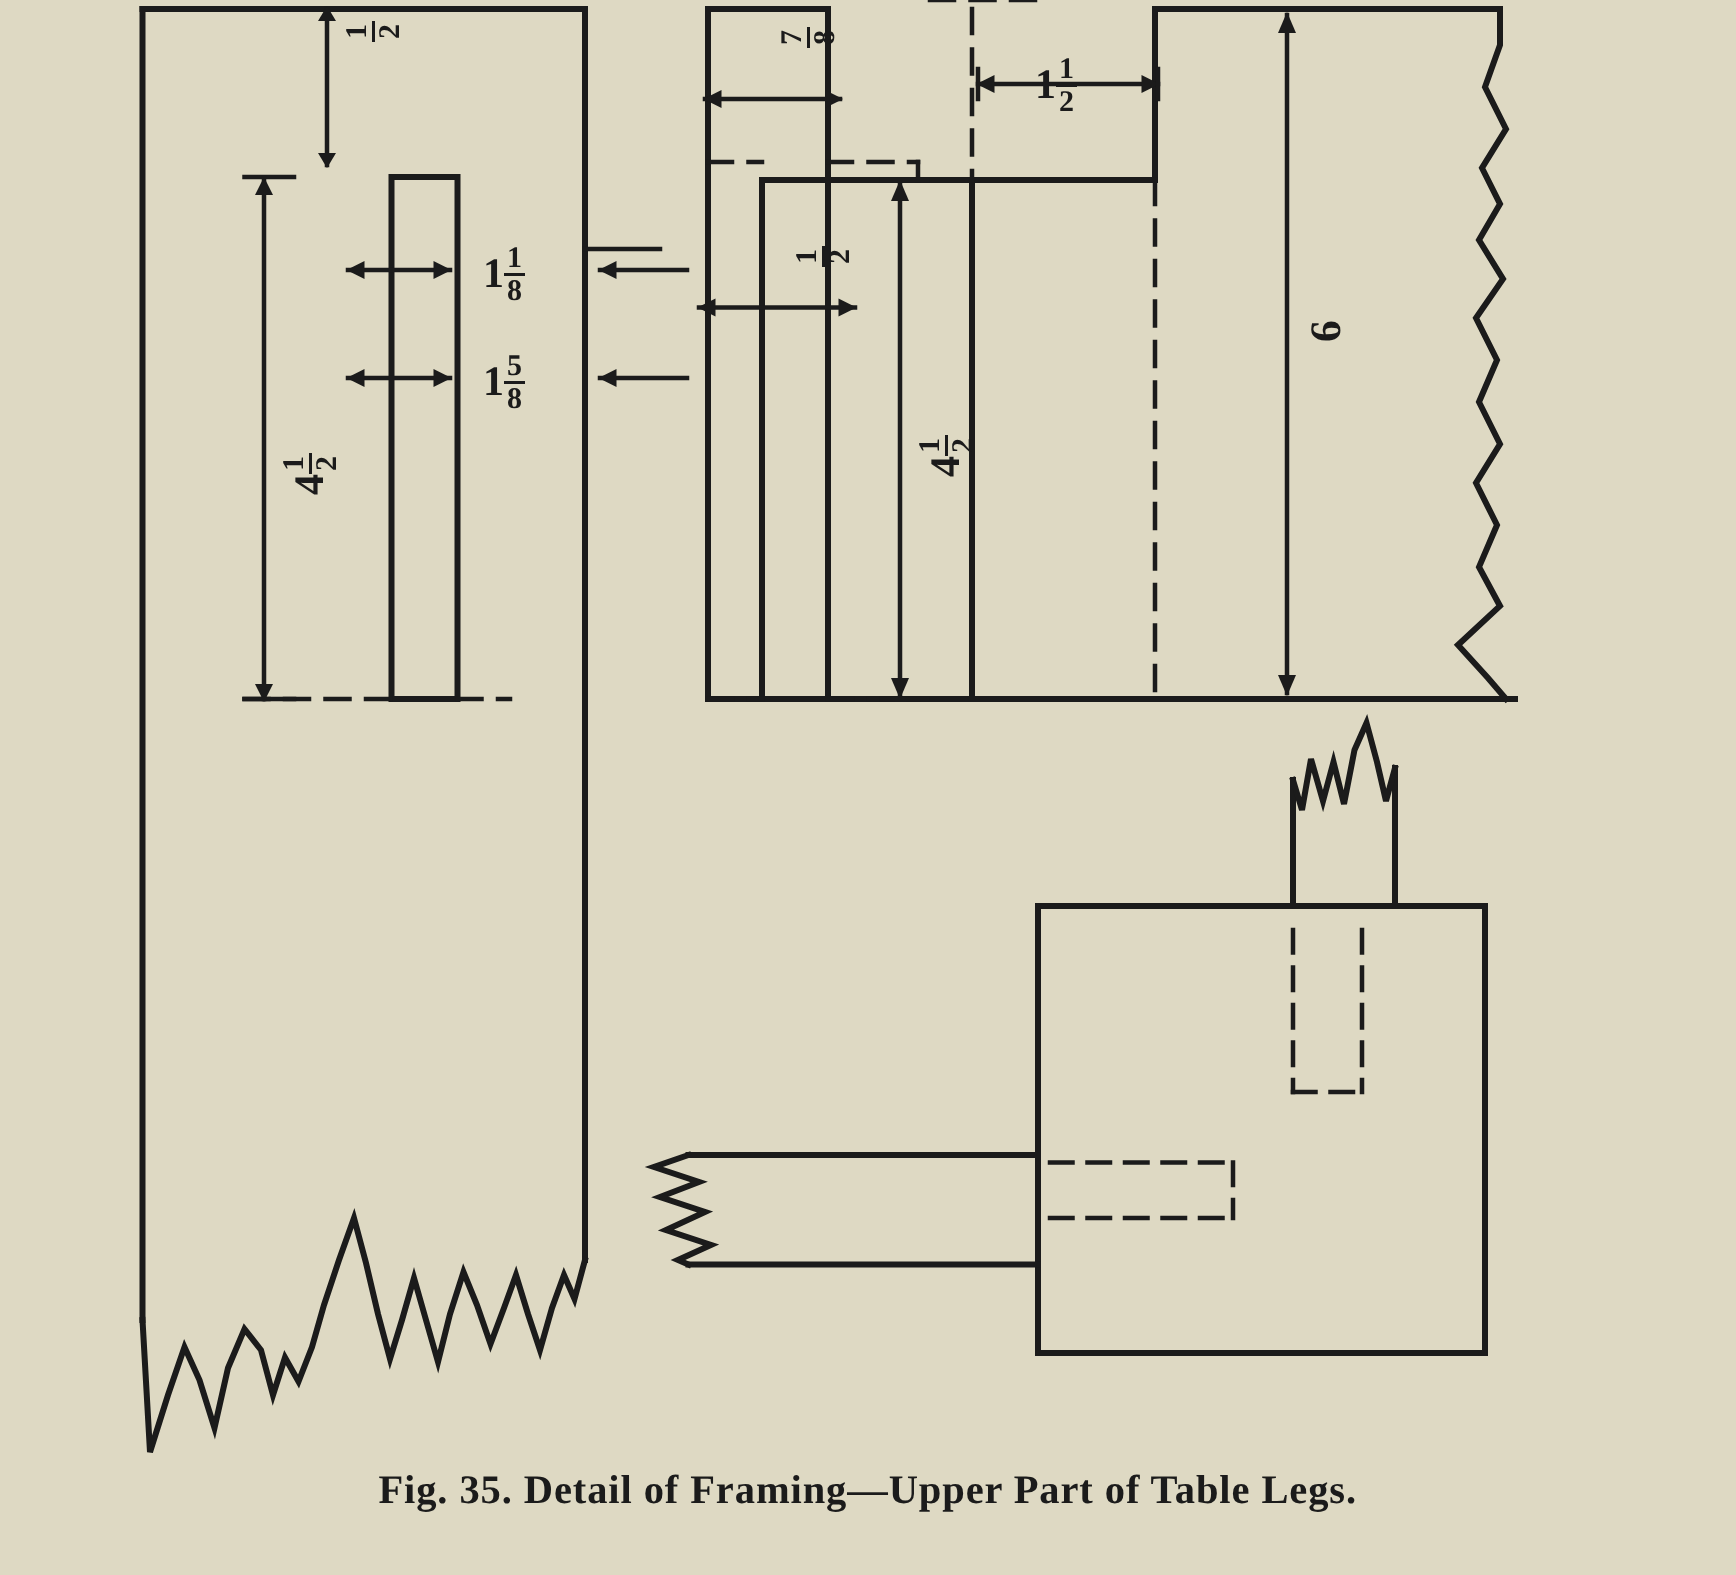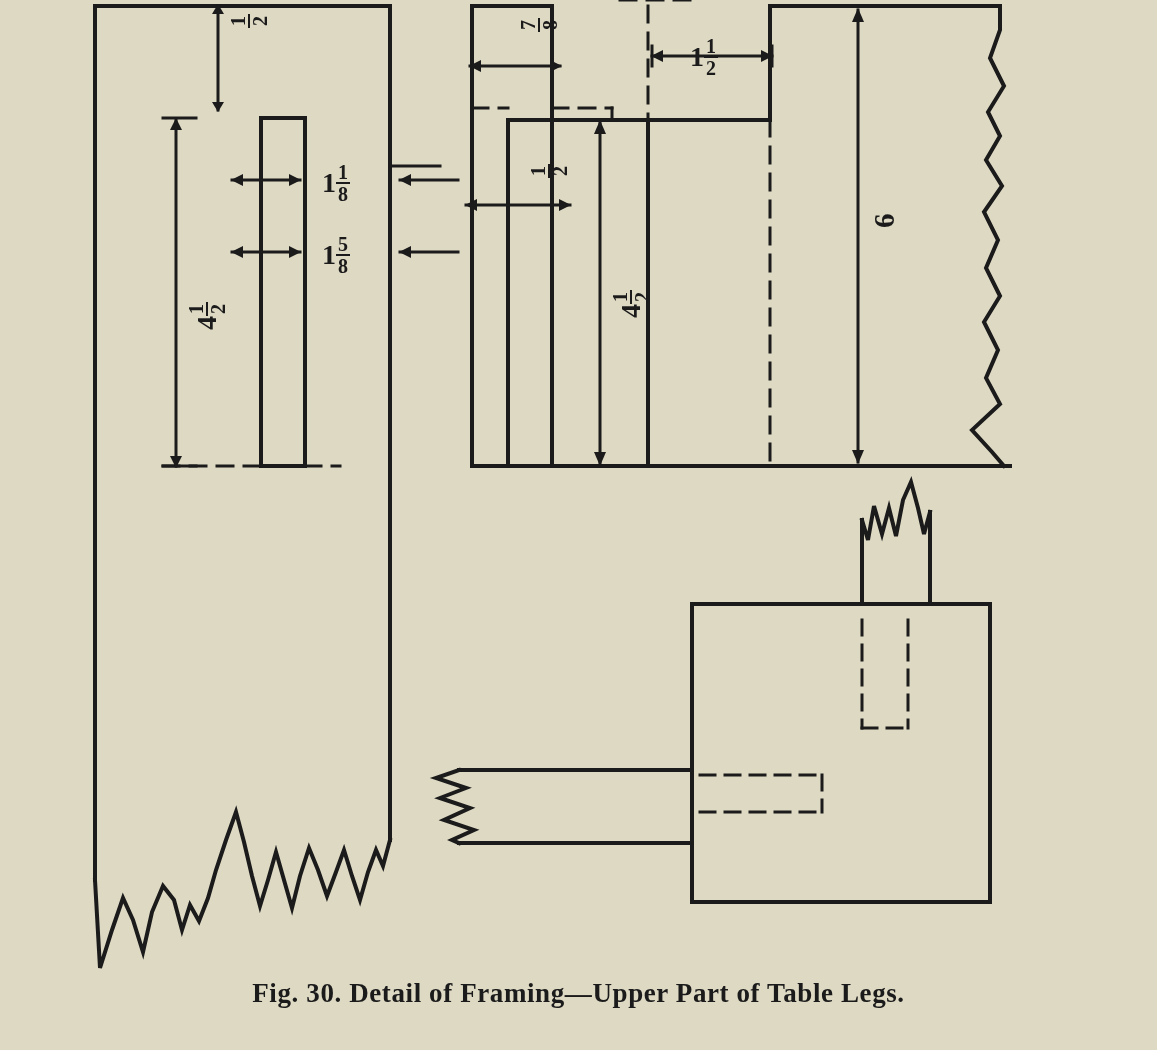--- a/index.html
+++ b/index.html
@@ -297,15 +297,15 @@
         <span class="num">1</span>
         <span class="den">2</span>
       </span>
     </span>
   </div>
 
   <div class="dim letter" style="left:870px; top:228px;">
     <span class="rot" style="display:inline-block;">6</span>
   </div>
 
-  <div class="cap">Fig. 30.   Detail of Framing—Upper Part of Table Legs.</div>
+  <div class="cap">Fig. 35.   Detail of Framing—Upper Part of Table Legs.</div>
 
 </div>
 
 </body></html>

